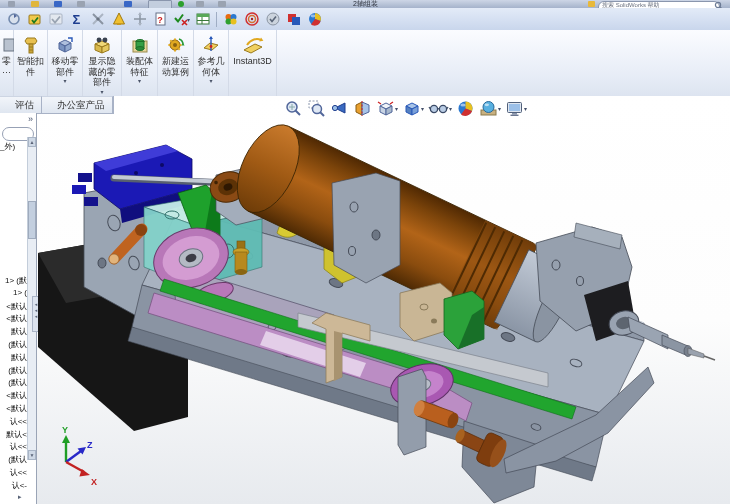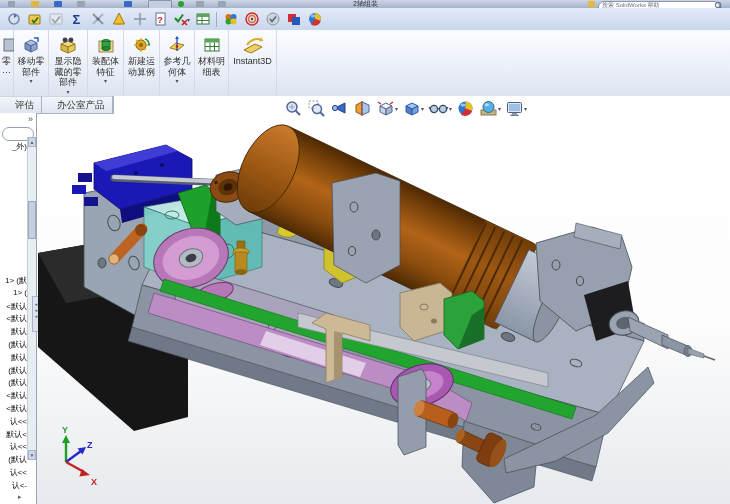--- a/index.html
+++ b/index.html
@@ -42,21 +42,21 @@
   .hud{position:absolute;top:1px;left:283px;height:22px;display:flex;align-items:center;gap:2px;}
   .hbtn{display:flex;align-items:center;padding:0 1px;}
   .hdd{font-size:6px;color:#44506a;}
   
   .panel{position:absolute;top:17px;left:0;width:36px;bottom:0;background:#ffffff;
     border-right:1px solid #9aa4b6;overflow:hidden;}
   .p-expand{position:absolute;top:2px;right:3px;font-size:9px;color:#44506a;line-height:9px;}
   .p-pill{position:absolute;top:14px;left:2px;width:30px;height:12px;border:1px solid #97a1b5;
     border-radius:7px;background:#fff;}
   .p-header{position:absolute;top:28px;left:0;right:9px;font-size:8px;color:#111;
-    text-align:right;white-space:nowrap;overflow:hidden;}
+    white-space:nowrap;overflow:hidden;}
   .p-rows{position:absolute;top:114px;left:0;right:9px;margin-top:48px;}
   .trow{height:12.8px;font-size:8px;color:#111;text-align:right;white-space:nowrap;overflow:hidden;}
   .scrollv{position:absolute;top:24px;bottom:44px;right:0;width:8px;background:#e8edf4;border-left:1px solid #c3cdda;}
   .sarrow{position:absolute;right:0;width:8px;height:10px;background:#cfd9e6;border:1px solid #a9b5c6;
     font-size:5px;color:#5a6478;text-align:center;line-height:9px;box-sizing:border-box;}
   .sthumb{position:absolute;right:0;top:88px;width:8px;height:38px;background:#c3cfdf;border:1px solid #9fabbd;box-sizing:border-box;}
   .p-more{position:absolute;bottom:3px;left:18px;font-size:7px;color:#5a6478;}
   .splitter{position:absolute;top:200px;left:32px;width:8px;height:36px;background:#dce3ee;
     border:1px solid #aab4c6;font-size:5px;color:#5a6478;text-align:center;line-height:6px;padding-top:4px;box-sizing:border-box;}
   .scene{position:absolute;left:36px;top:19px;}
@@ -189,20 +189,32 @@
   <div class="ribbon">
     <div class="rbtn" style="width:13px">
       <span class="ricon">
           <svg width="14" height="20" viewBox="0 0 14 20">
             <rect x="4" y="4" width="10" height="12" fill="#b9c2cf" stroke="#6a7482"></rect>
           </svg>
         </span>
       <span class="rlabel">零</span>
       <span class="rlabel">···</span>
     </div>
+    <div class="rbtn" style="width:33px">
+      <span class="ricon">
+          <svg width="20" height="20" viewBox="0 0 20 20">
+            <polygon points="6,3 14,3 16,6 14,9 6,9 4,6" fill="#e8c050" stroke="#9a7a1c"></polygon>
+            <rect x="8" y="9" width="4" height="9" fill="#caa53a" stroke="#9a7a1c"></rect>
+            <line x1="8" y1="12" x2="12" y2="12" stroke="#9a7a1c"></line>
+            <line x1="8" y1="15" x2="12" y2="15" stroke="#9a7a1c"></line>
+          </svg>
+        </span>
+      <span class="rlabel">智能扣</span>
+      <span class="rlabel">件</span>
+    </div>
     <div class="rbtn" style="width:34px">
       <span class="ricon">
           <svg width="20" height="20" viewBox="0 0 20 20">
             <polygon points="4,8 10,5 16,8 10,11" fill="#aebfdd" stroke="#51669a"></polygon>
             <polygon points="4,8 10,11 10,17 4,14" fill="#7a93c0" stroke="#51669a"></polygon>
             <polygon points="16,8 10,11 10,17 16,14" fill="#92a9cf" stroke="#51669a"></polygon>
             <path d="M13,3 h4 v4" fill="none" stroke="#2858b8" stroke-width="1.4"></path>
           </svg>
         </span>
       <span class="rlabel">移动零</span>
@@ -263,33 +275,20 @@
           <svg width="20" height="20" viewBox="0 0 20 20">
             <polygon points="3,13 9,8 17,10 11,15" fill="#f0d060" stroke="#9a7a1c"></polygon>
             <line x1="10" y1="2" x2="10" y2="16" stroke="#2858b8" stroke-width="1.4"></line>
             <path d="M10,1 l-2,3 h4 Z" fill="#2858b8"></path>
             <circle cx="10" cy="11.5" r="1.4" fill="#cc2020"></circle>
           </svg>
         </span>
       <span class="rlabel">参考几</span>
       <span class="rlabel">何体</span>
       <span class="rdd">▾</span>
-    </div>
-    <div class="rbtn" style="width:33px">
-      <span class="ricon">
-          <svg width="20" height="20" viewBox="0 0 20 20">
-            <rect x="3" y="4" width="14" height="12" fill="#ffffff" stroke="#3a7a3a"></rect>
-            <rect x="3" y="4" width="14" height="3.5" fill="#58a858"></rect>
-            <line x1="8" y1="7.5" x2="8" y2="16" stroke="#3a7a3a"></line>
-            <line x1="12.5" y1="7.5" x2="12.5" y2="16" stroke="#3a7a3a"></line>
-            <line x1="3" y1="11.5" x2="17" y2="11.5" stroke="#3a7a3a"></line>
-          </svg>
-        </span>
-      <span class="rlabel">材料明</span>
-      <span class="rlabel">细表</span>
     </div>
     <div class="rbtn" style="width:47px">
       <span class="ricon">
           <svg width="24" height="20" viewBox="0 0 24 20">
             <polygon points="3,15 14,9 21,12 10,18" fill="#f0d060" stroke="#9a7a1c"></polygon>
             <path d="M6,10 C10,4 16,3 20,5" fill="none" stroke="#e0a820" stroke-width="2"></path>
             <path d="M20,2.4 l2.4,3.4 l-4,.6 Z" fill="#e0a820"></path>
           </svg>
         </span>
       <span class="rlabel">Instant3D</span>

